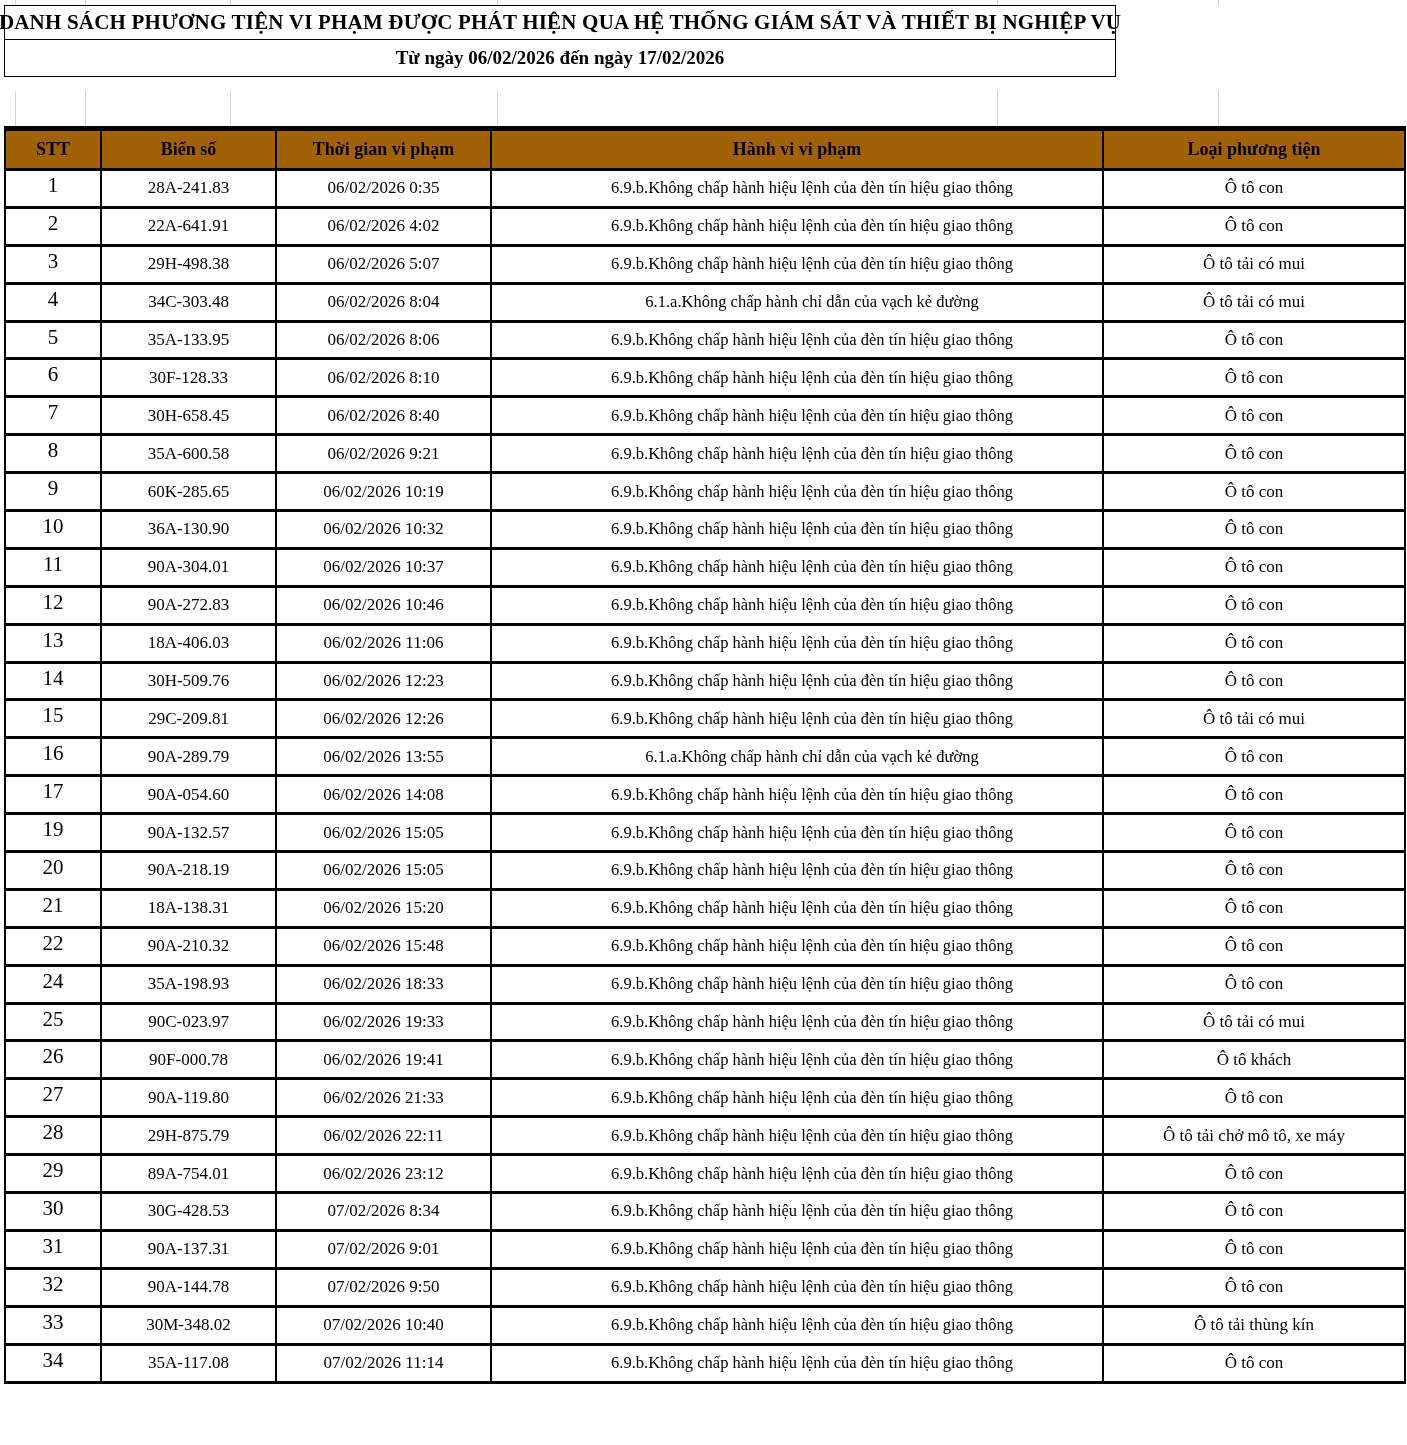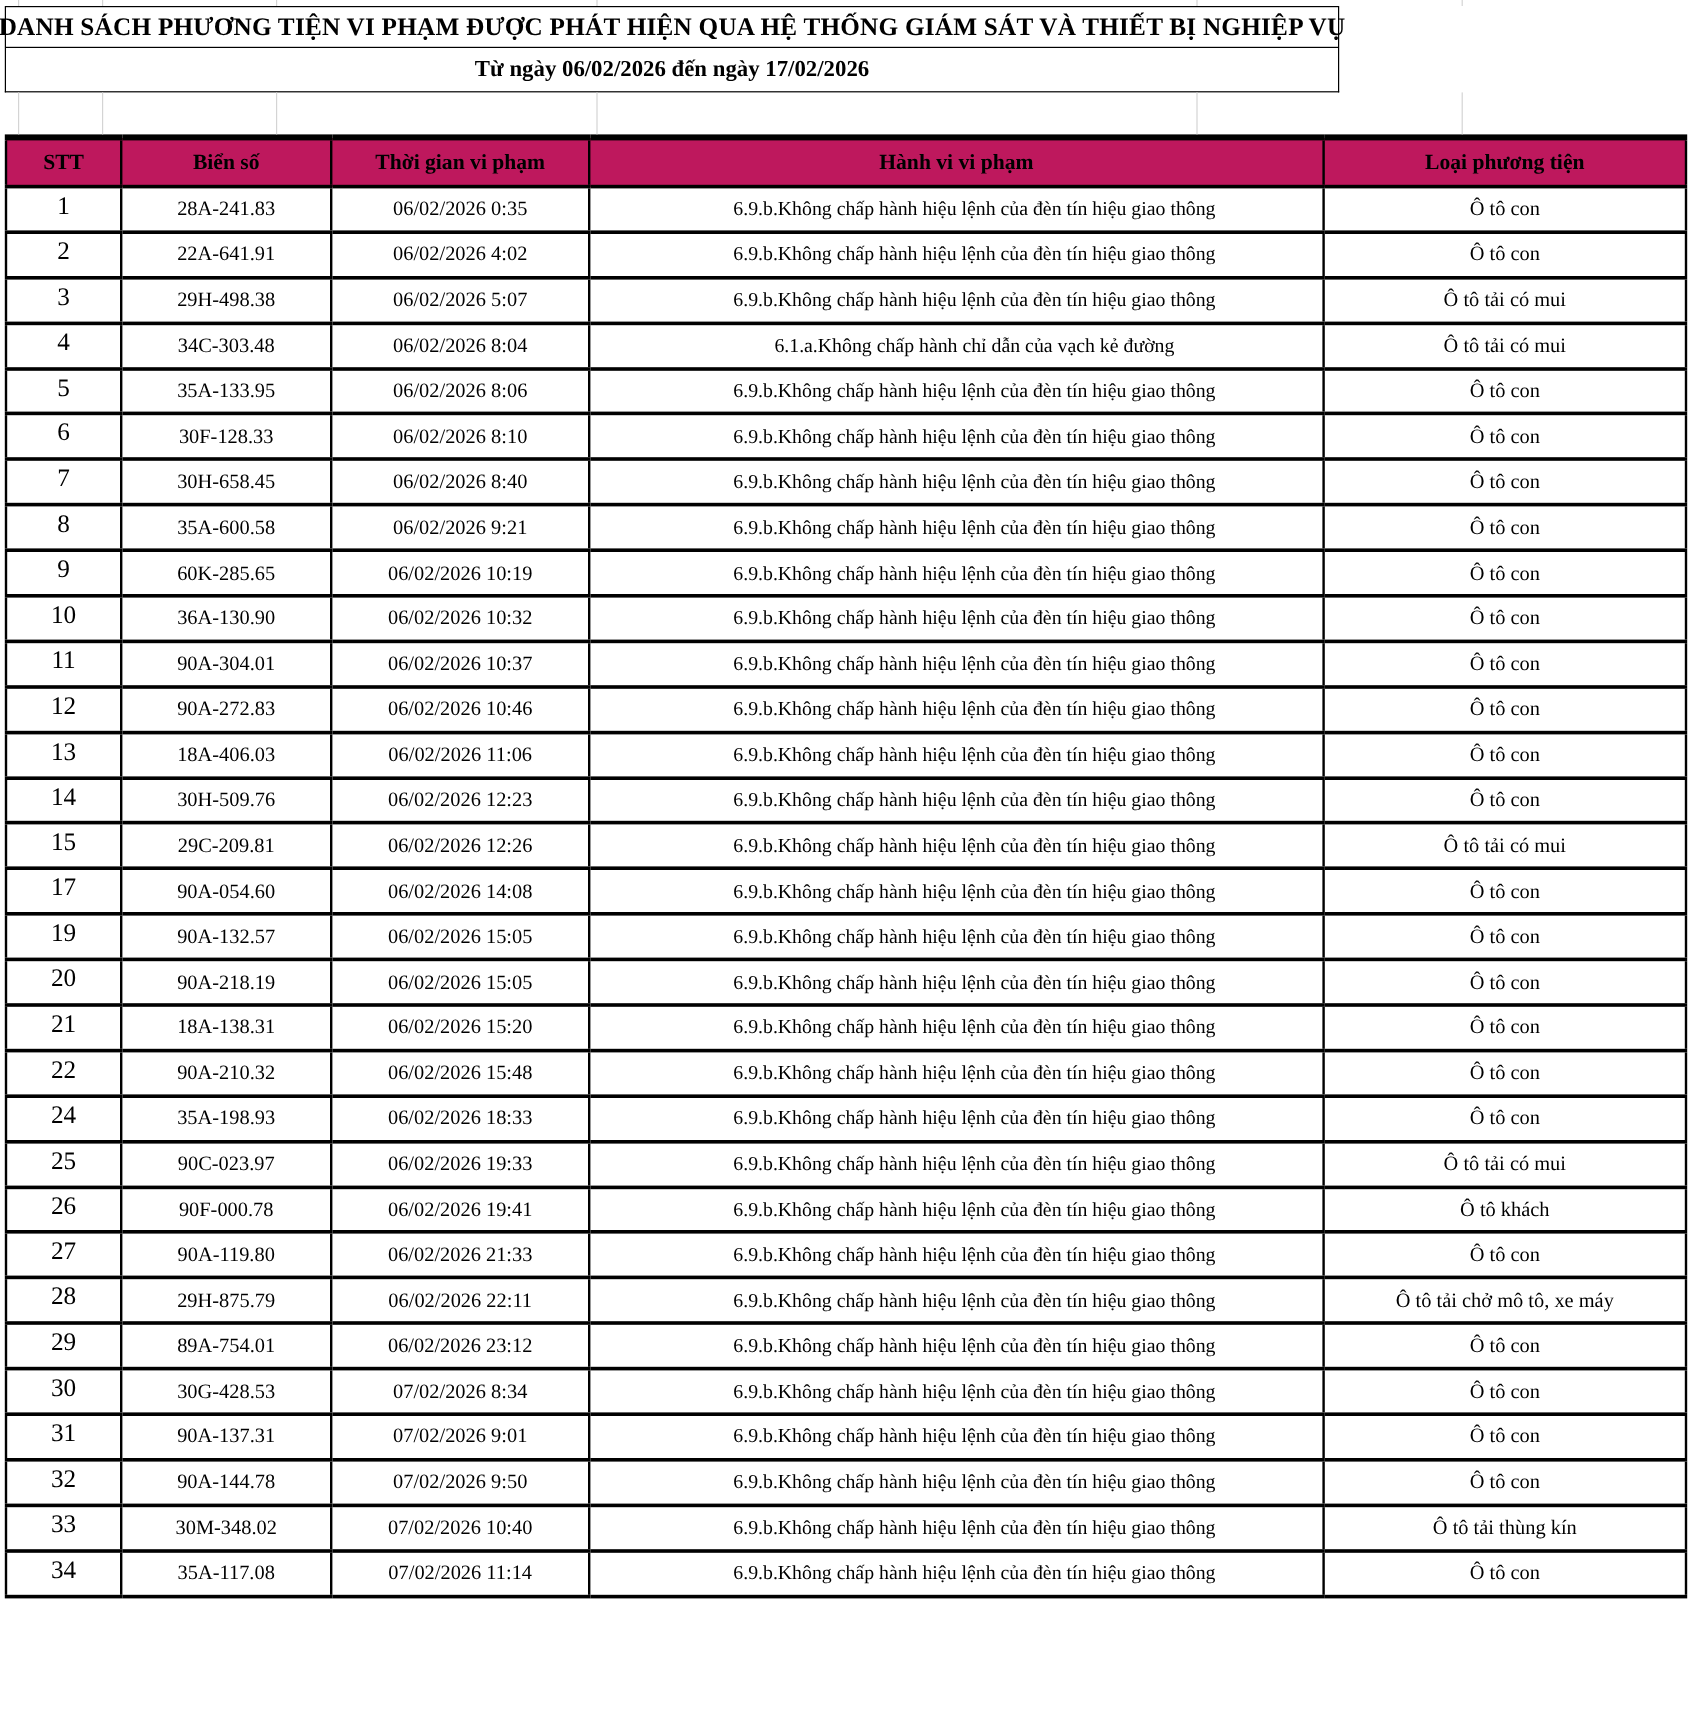--- a/index.html
+++ b/index.html
@@ -18,41 +18,41 @@
   .gridline { position: absolute; top: 0; bottom: 0; width: 1px; background: #d4d4d4; }
 
   .title-row {
     margin: 0 3px 0 4px; height: 35px;
     border: 1px solid #000;
     display: flex; align-items: center; justify-content: center;
     font-weight: bold; font-size: 21px; letter-spacing: 0.2px;
     white-space: nowrap;
   }
   .subtitle-row {
-    margin: 0 3px 0 4px; height: 37px;
+    margin: 0 3px 14px 4px; height: 37px;
     border: 1px solid #000; border-top: none;
     display: flex; align-items: center; justify-content: center;
     font-weight: bold; font-size: 19px;
   }
 
   table.viol {
     margin: 0 3px 0 4px; width: 1400px;
     border-collapse: collapse; table-layout: fixed;
   }
   table.viol col.c1 { width: 96px; }
   table.viol col.c2 { width: 175px; }
   table.viol col.c3 { width: 215px; }
   table.viol col.c4 { width: 612px; }
   table.viol col.c5 { width: 302px; }
 
   table.viol th {
     height: 41px; border: 2px solid #000;
     border-top: 5px solid #000; border-bottom: 3px solid #000;
     font-weight: bold; font-size: 18px; text-align: center; vertical-align: middle;
-    background: #be185d;
+    background: #a16207;
   }
   table.viol td {
     height: 37.9px; border: 2px solid #000;
     border-top: 3px solid #000; border-bottom: 3px solid #000;
     font-size: 17px; text-align: center; vertical-align: middle;
     padding: 0 2px; overflow: hidden; white-space: nowrap;
     background: #fff;
   }
   table.viol td.c-stt {
     font-size: 21px; vertical-align: top; padding-top: 2px;
@@ -203,20 +203,27 @@
       <td class="c-vehicle">Ô tô con</td>
     </tr>
         <tr>
       <td class="c-stt">15</td>
       <td class="c-plate">29C-209.81</td>
       <td class="c-time">06/02/2026 12:26</td>
       <td class="c-violation">6.9.b.Không chấp hành hiệu lệnh của đèn tín hiệu giao thông</td>
       <td class="c-vehicle">Ô tô tải có mui</td>
     </tr>
         <tr>
+      <td class="c-stt">16</td>
+      <td class="c-plate">90A-289.79</td>
+      <td class="c-time">06/02/2026 13:55</td>
+      <td class="c-violation">6.1.a.Không chấp hành chỉ dẫn của vạch kẻ đường</td>
+      <td class="c-vehicle">Ô tô con</td>
+    </tr>
+        <tr>
       <td class="c-stt">17</td>
       <td class="c-plate">90A-054.60</td>
       <td class="c-time">06/02/2026 14:08</td>
       <td class="c-violation">6.9.b.Không chấp hành hiệu lệnh của đèn tín hiệu giao thông</td>
       <td class="c-vehicle">Ô tô con</td>
     </tr>
         <tr>
       <td class="c-stt">19</td>
       <td class="c-plate">90A-132.57</td>
       <td class="c-time">06/02/2026 15:05</td>

